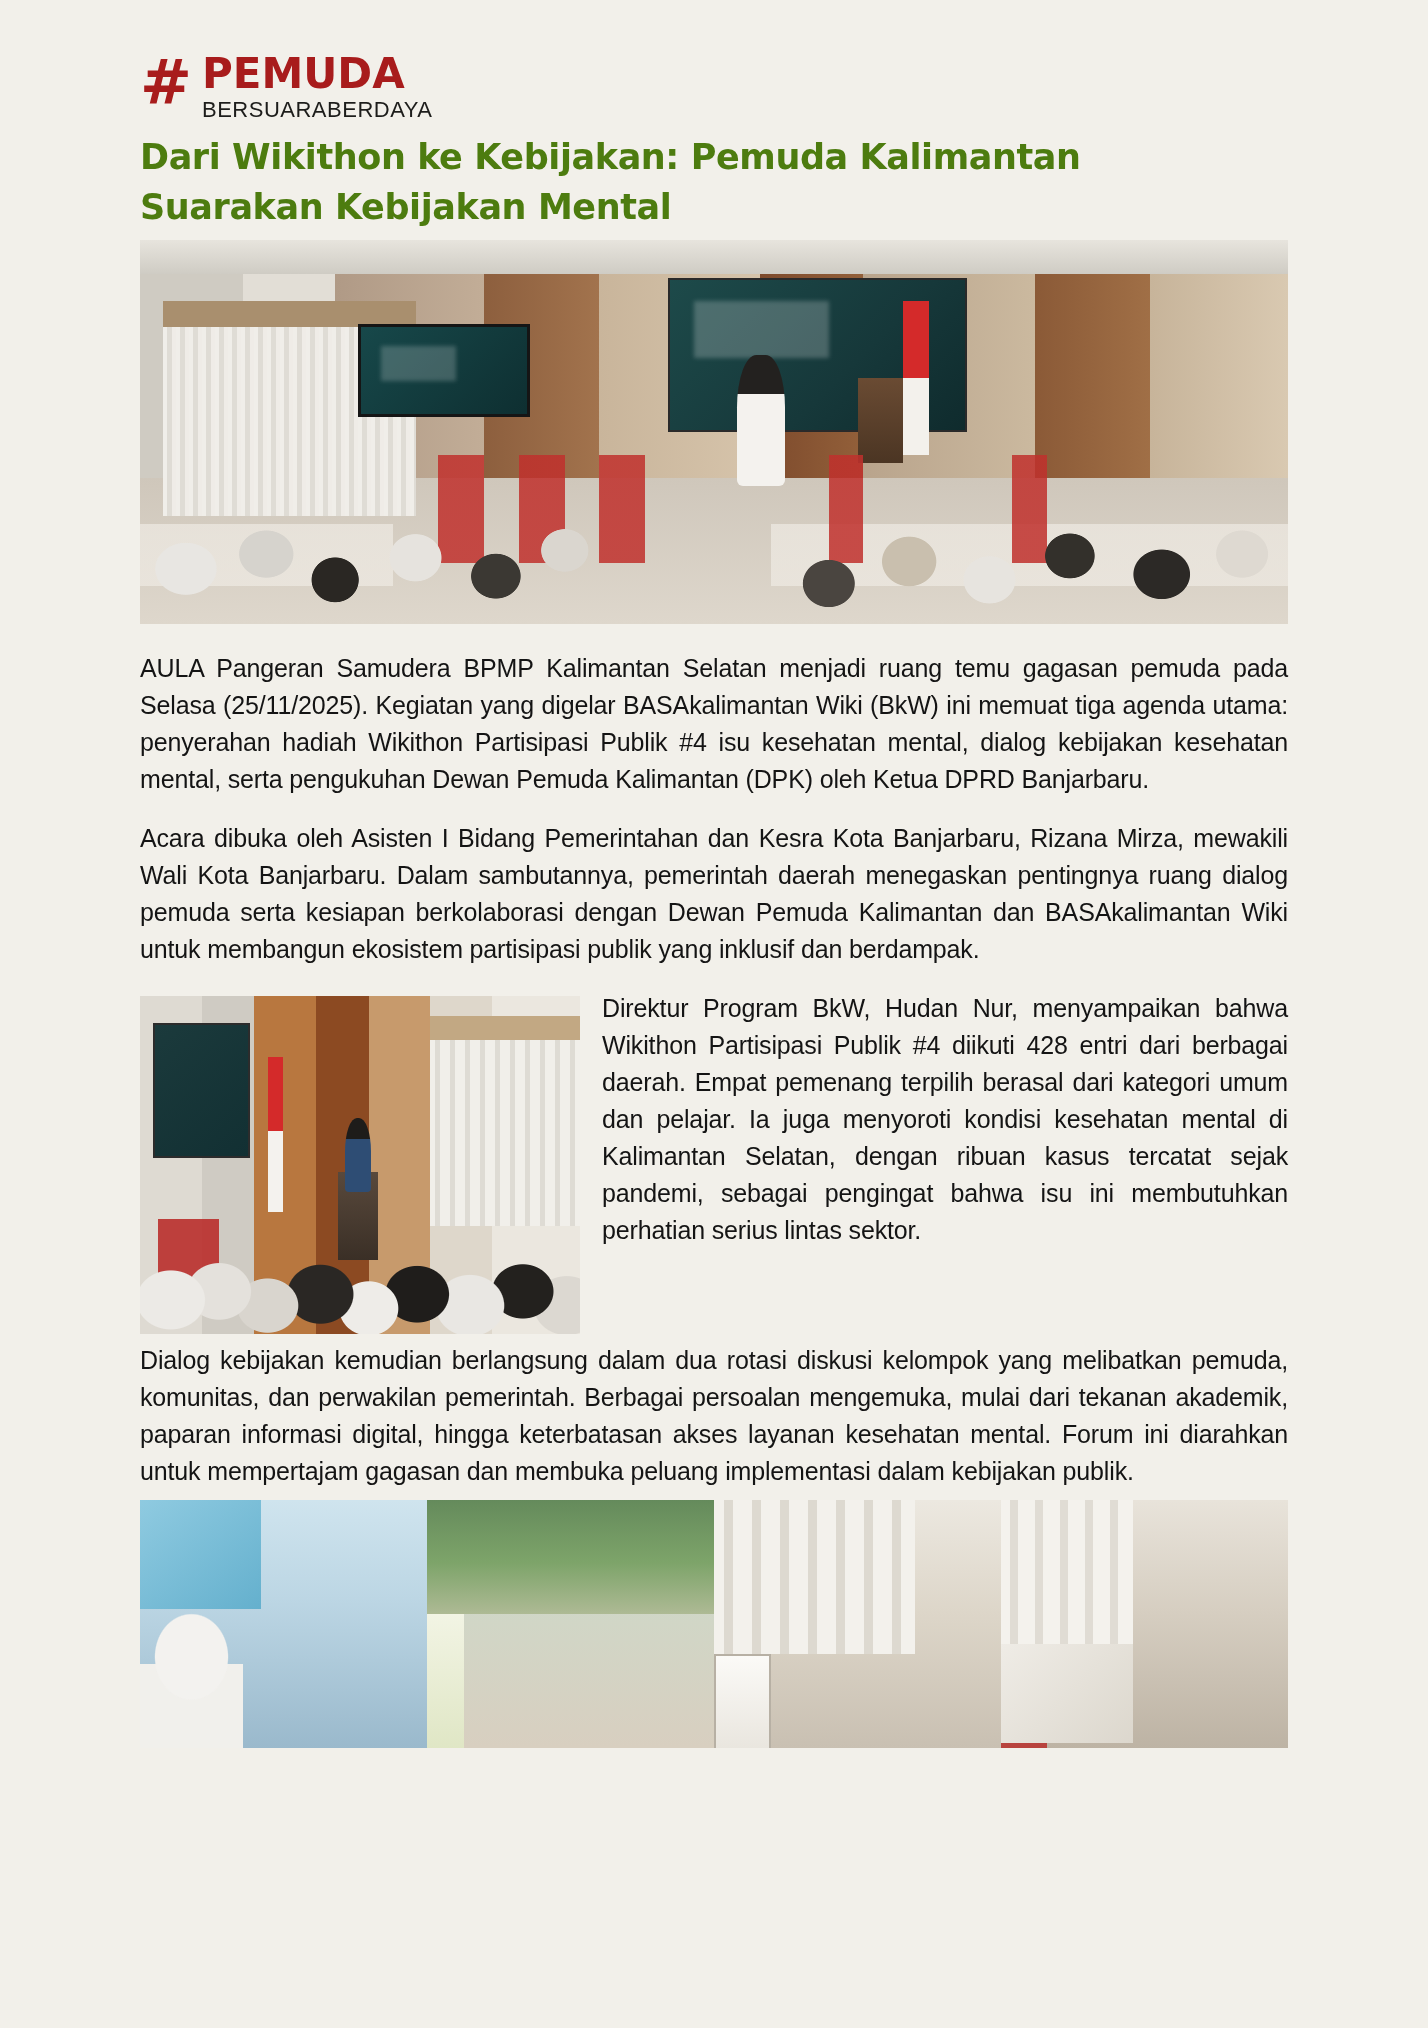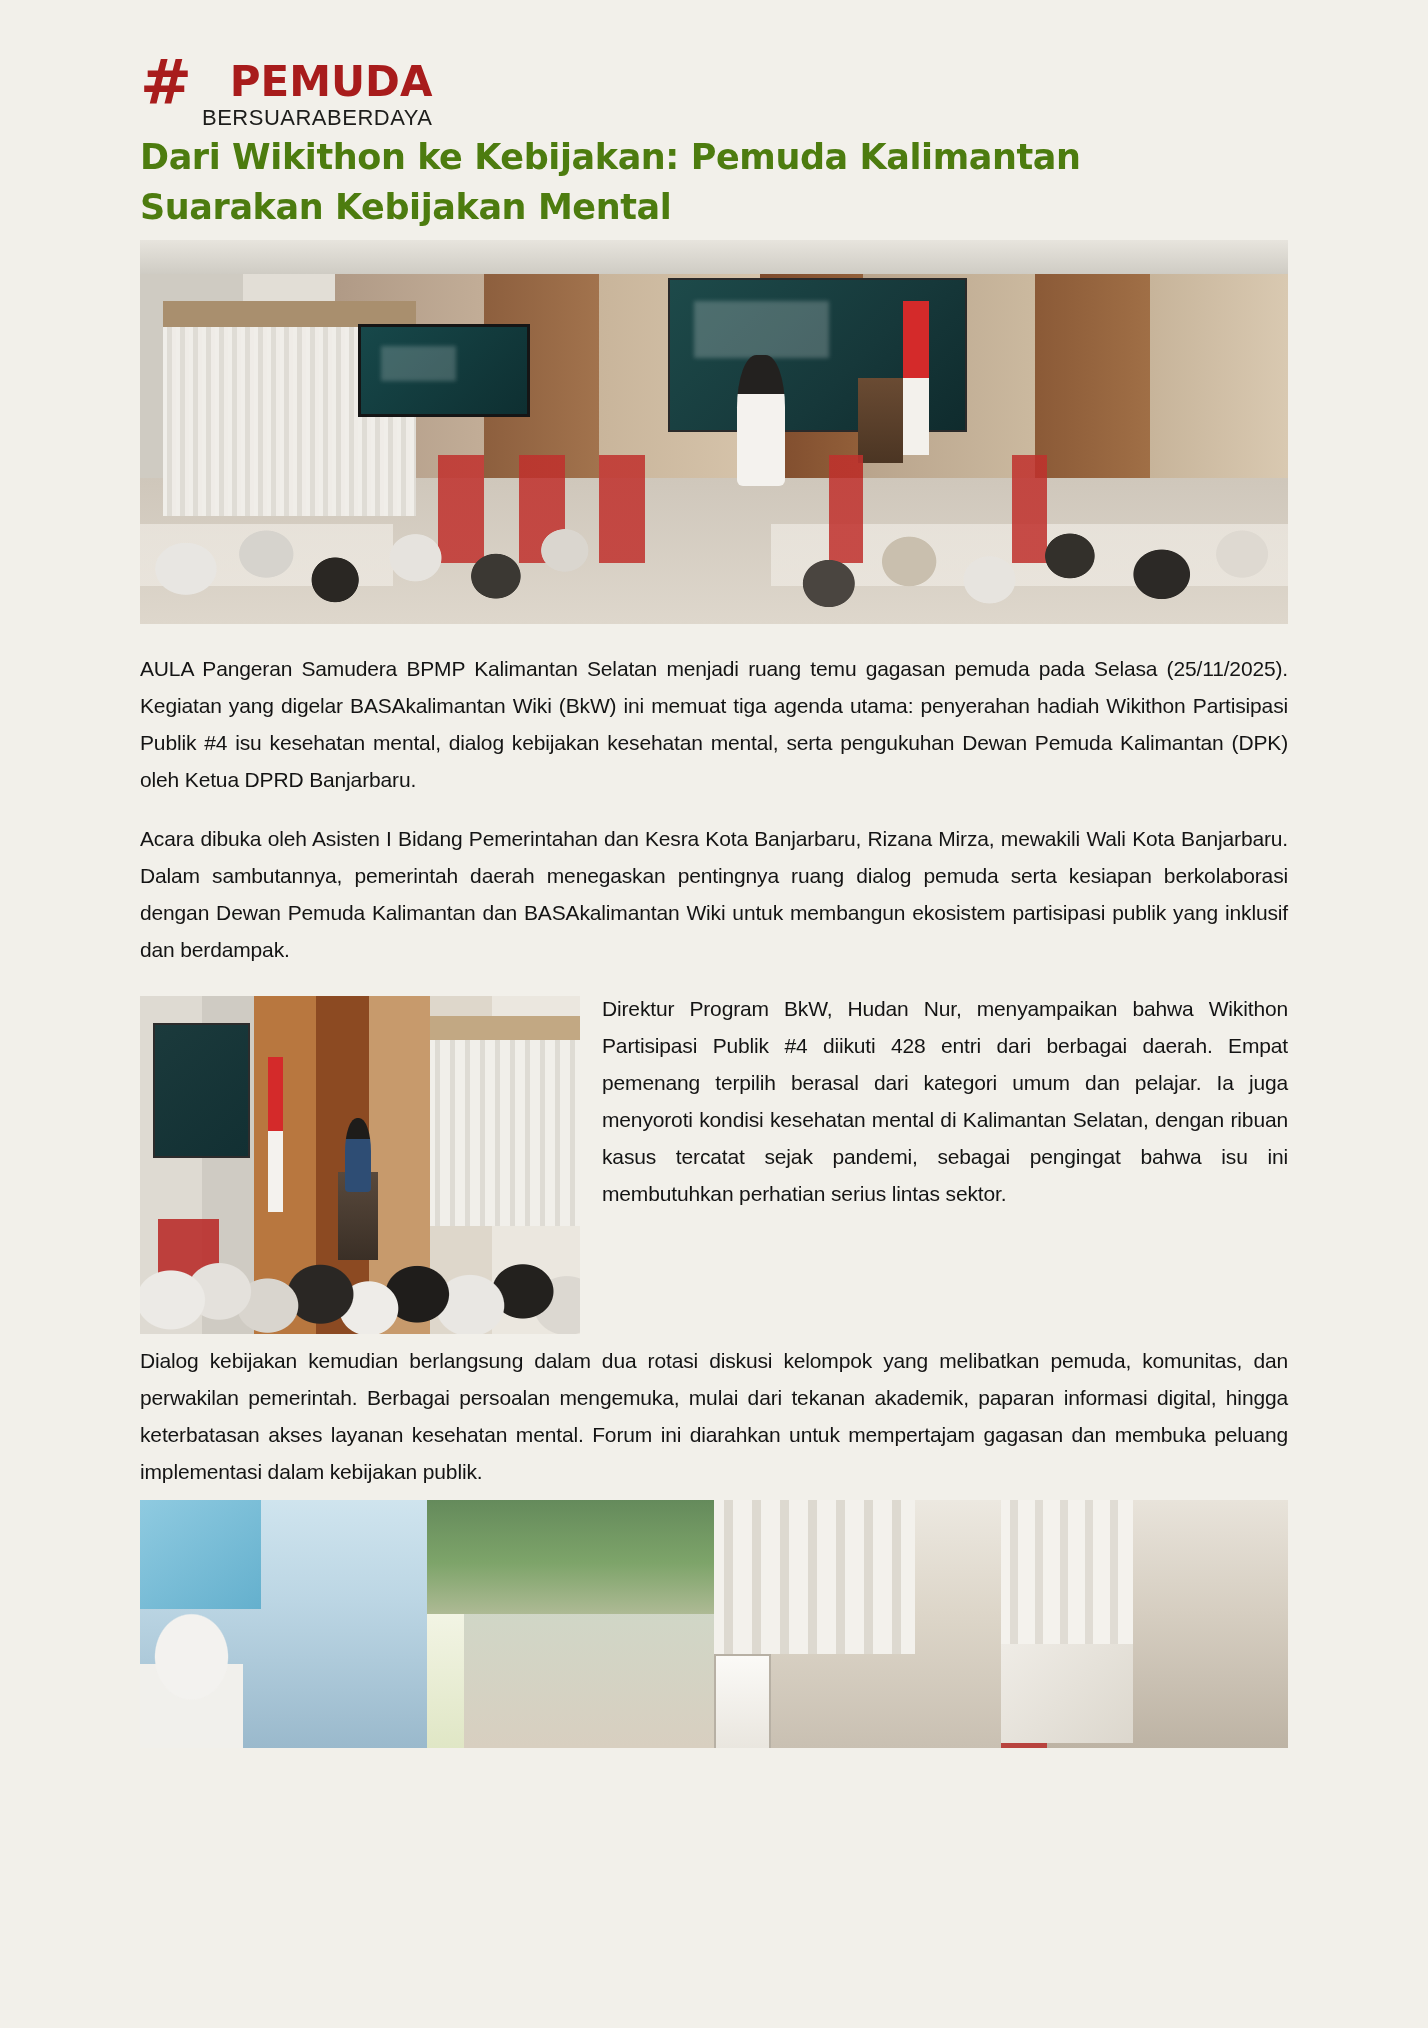--- a/index.html
+++ b/index.html
@@ -39,21 +39,21 @@
     left: 0; top: 2px;
     font-family: "DejaVu Sans", sans-serif;
     font-size: 62px;
     font-weight: 700;
     color: #a81c1c;
     line-height: 62px;
     letter-spacing: -2px;
   }
   .logo-words {
     position: absolute;
-    left: 62px; top: 12px; text-align: right;
+    left: 62px; top: 4px;
   }
   .logo-pemuda {
     font-family: "DejaVu Sans", sans-serif;
     font-size: 42px;
     font-weight: 700;
     color: #a81c1c;
     letter-spacing: 0px;
     line-height: 40px;
     display: block;
   }
@@ -196,21 +196,21 @@
     background:
       linear-gradient(90deg,
         #efebe4 0 22%, transparent 22% 55%,
         #efebe4 55% 100%);
     opacity: .7;
   }
 
   
   p.body {
     font-family: "Liberation Sans", sans-serif;
-    font-size: 21px;
+    font-size: 25px;
     line-height: 37px;
     text-align: justify;
     color: #141414;
     margin: 0 0 22px 0;
     letter-spacing: -0.15px;
   }
   p.body.condensed {
     font-stretch: condensed;
   }
   p.last { margin-bottom: 10px; }

